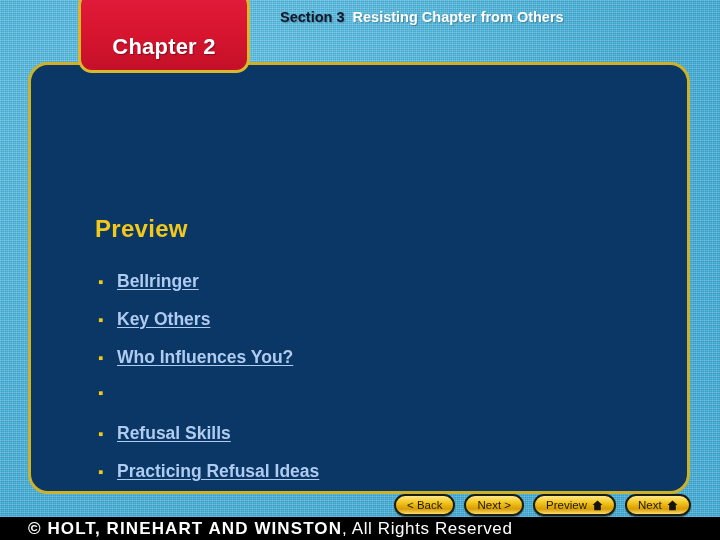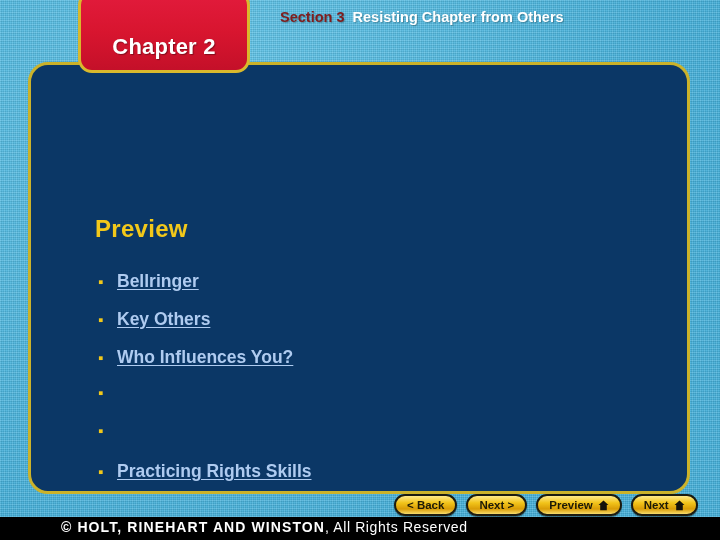--- a/index.html
+++ b/index.html
@@ -72,21 +72,21 @@
     position: absolute;
     left: 280px;
     top: 6px;
     width: 335px;
     z-index: 5;
     font-size: 14.5px;
     font-weight: bold;
     line-height: 23px;
     text-shadow: 1px 1px 1px rgba(0,0,0,.25);
   }
-  #section-number { color: #7f1d1d; text-align: right; }
+  #section-number { color: #0f172a; text-align: right; }
   #section-title  { color: #FFFFFF; }
 
   
   #preview-heading {
     position: absolute;
     left: 64px;
     top: 150px;
     color: #F2C81A;
     font-size: 24px;
     font-weight: bold;
@@ -136,45 +136,45 @@
   }
   .nav-button {
     height: 22px;
     box-sizing: border-box;
     padding: 0 11px;
     border: 2px solid #1b1b10;
     border-radius: 11px;
     background: linear-gradient(180deg, #FFE98A 0%, #F2C41A 38%, #D99C06 72%, #F7DC6B 100%);
     color: #1d1a06;
     font-size: 11.5px;
-    font-weight: bold;
+    font-weight: normal;
     display: flex;
     align-items: center;
     gap: 5px;
     cursor: pointer;
     box-shadow: 0 1px 1px rgba(0,0,0,.45);
     white-space: nowrap;
   }
   .home-icon { display: block; }
 
   
   #footer-bar {
     position: absolute;
     left: 0;
     top: 517px;
     width: 720px;
     height: 23px;
     background: #000000;
   }
   #copyright {
     position: absolute;
-    left: 49px;
+    left: 16px;
     top: 519px;
     color: #FFFFFF;
-    font-size: 14px;
+    font-size: 17px;
     letter-spacing: .2px;
     white-space: nowrap;
     padding-left: 12px;
   }
   #copyright-bold {
     font-weight: bold;
     letter-spacing: 1.1px;
   }
   #copyright-rest { letter-spacing: .6px; }
 </style>
@@ -200,24 +200,25 @@
       </div>
       <div class="link-row">
         <span class="bullet">▪</span>
         <span class="link-text">Who Influences You?</span>
       </div>
       <div class="link-row">
         <span class="bullet">▪</span>
       </div>
       <div class="link-row">
         <span class="bullet">▪</span>
-      </div>
-      <div class="link-row">
-        <span class="bullet">▪</span>
-        <span class="link-text">Practicing Rights Skills</span>
+        <span class="link-text">Refusal Skills</span>
+      </div>
+      <div class="link-row">
+        <span class="bullet">▪</span>
+        <span class="link-text">Practicing Refusal Ideas</span>
       </div>
     </div>
 
   </div>
 
   <div id="chapter-box">
     <span id="chapter-label">Chapter 2</span>
   </div>
 
   <div id="section-heading">

